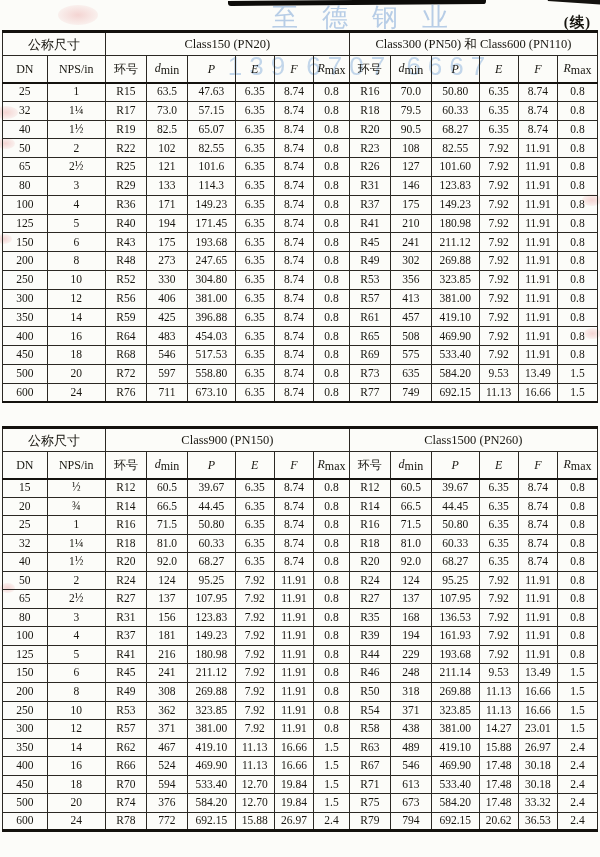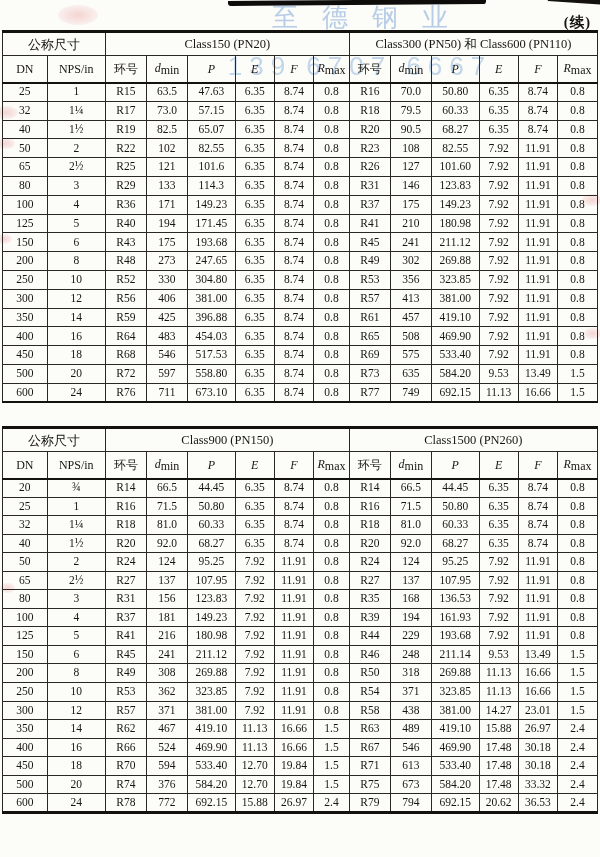--- a/index.html
+++ b/index.html
@@ -453,20 +453,36 @@
         <th>环号</th>
         <th><span class="var">d</span><sub class="subsc">min</sub></th>
         <th><span class="var">P</span></th>
         <th><span class="var">E</span></th>
         <th><span class="var">F</span></th>
         <th><span class="var">R</span><sub class="subsc">max</sub></th>
       </tr>
     </thead>
     <tbody>
         <tr>
+          <td>15</td>
+          <td>½</td>
+          <td>R12</td>
+          <td>60.5</td>
+          <td>39.67</td>
+          <td>6.35</td>
+          <td>8.74</td>
+          <td>0.8</td>
+          <td>R12</td>
+          <td>60.5</td>
+          <td>39.67</td>
+          <td>6.35</td>
+          <td>8.74</td>
+          <td>0.8</td>
+        </tr>
+        <tr>
           <td>20</td>
           <td>¾</td>
           <td>R14</td>
           <td>66.5</td>
           <td>44.45</td>
           <td>6.35</td>
           <td>8.74</td>
           <td>0.8</td>
           <td>R14</td>
           <td>66.5</td>

